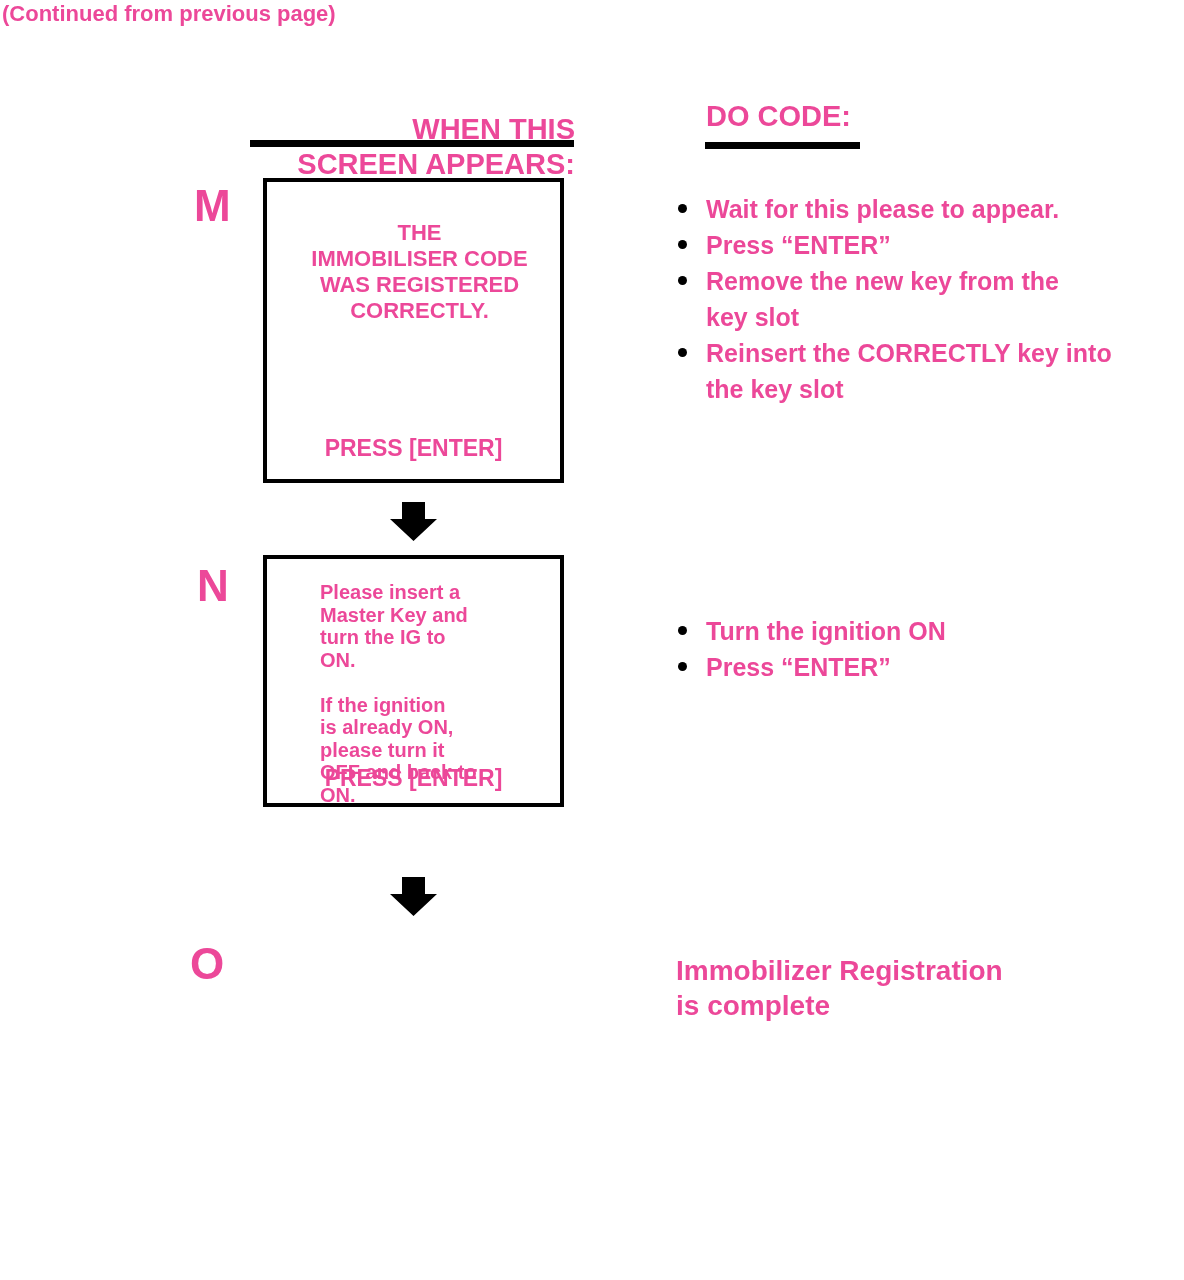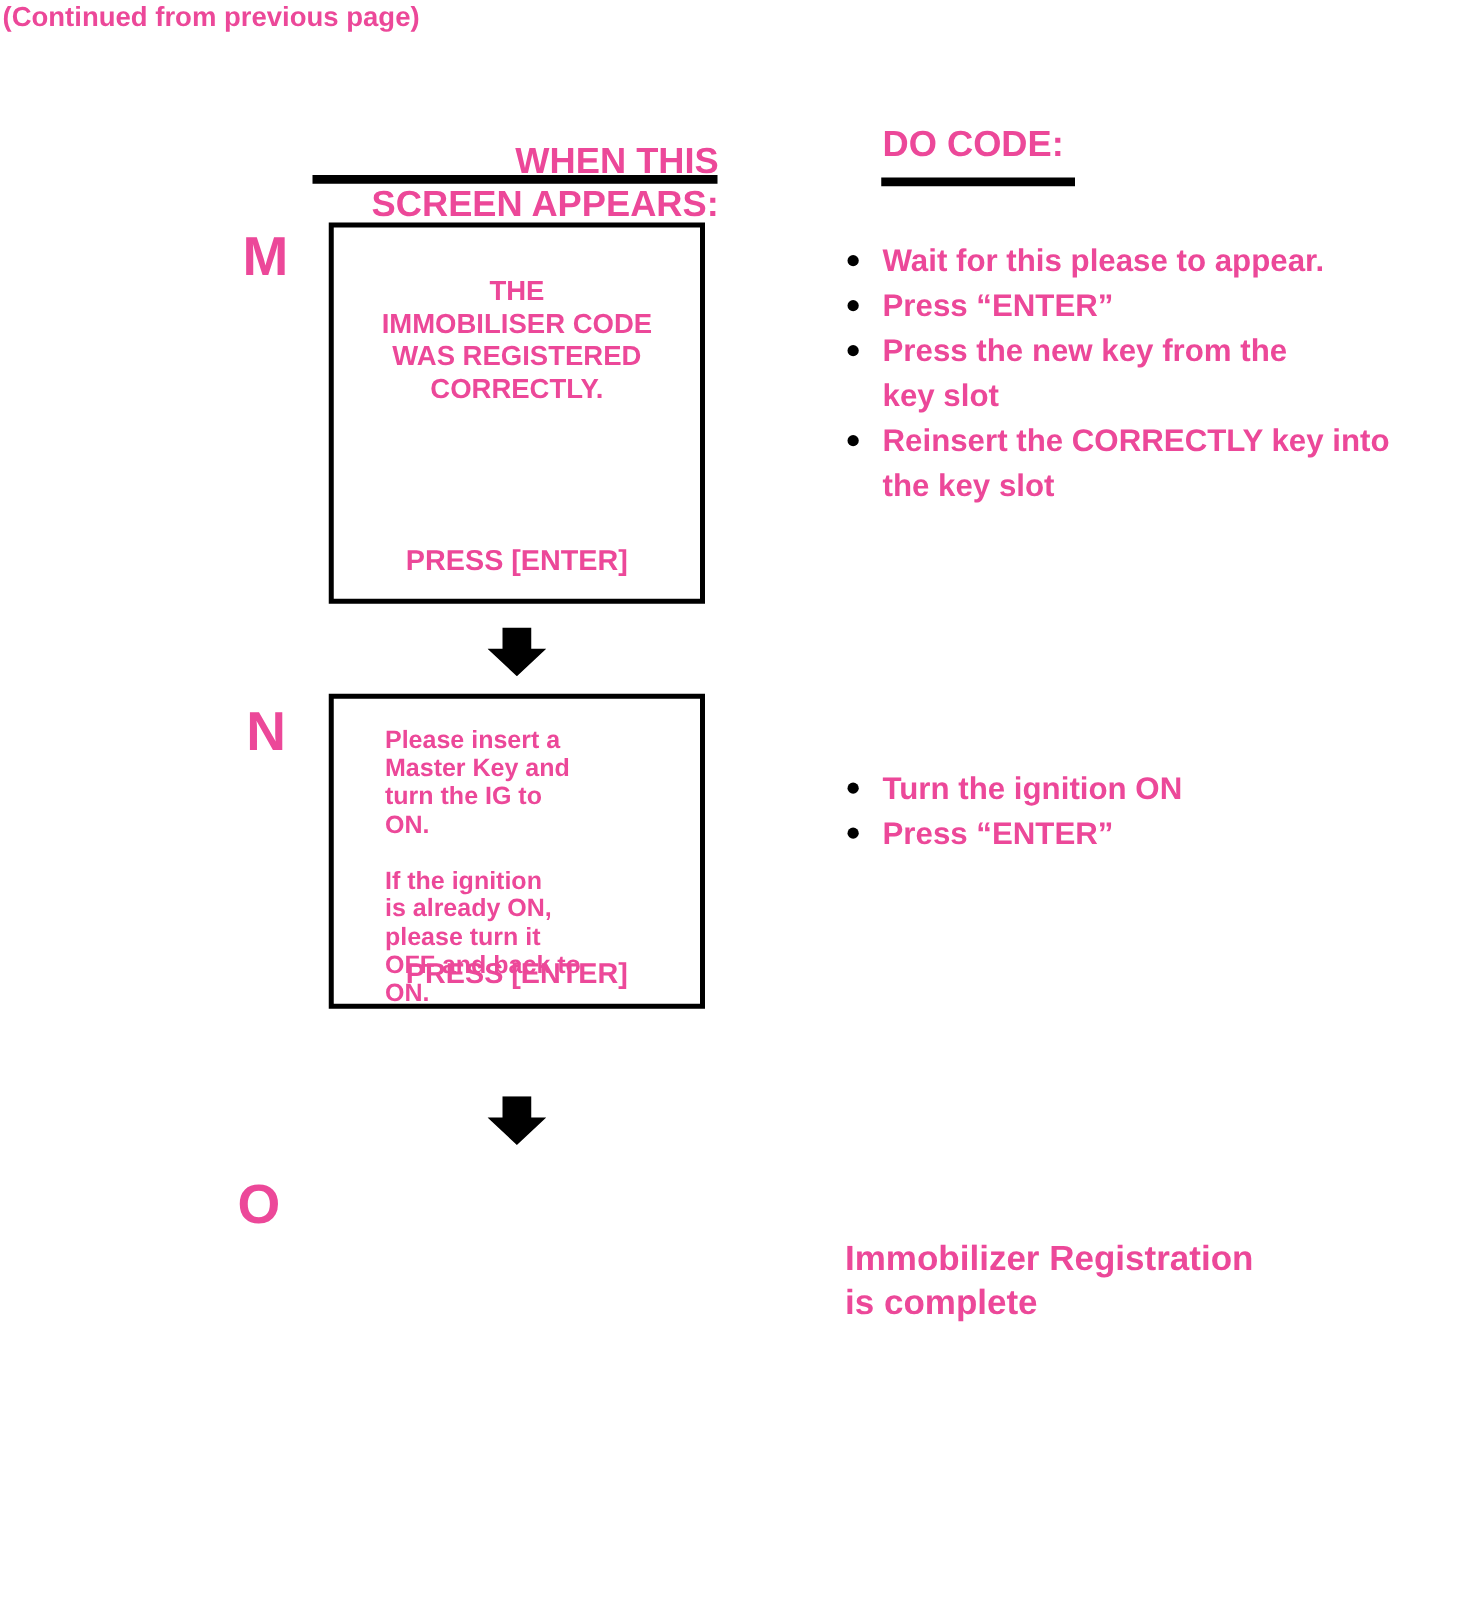--- a/index.html
+++ b/index.html
@@ -32,21 +32,21 @@
   .label-o { left: 190px; top: 942px; }
 
   .screen-box {
     position: absolute; left: 263px; width: 301px;
     border: 4px solid #000000; background: #ffffff; box-sizing: border-box;
   }
   .box-m { top: 178px; height: 305px; }
   .box-n { top: 555px; height: 252px; }
   .box-o { top: 940px; height: 299px; }
 
-  .screen-body { position: absolute; left: 0; right: 0; }
+  .screen-body { position: absolute; left: 0; right: 0; padding-left: 12px; }
   .body-m { top: 38px; text-align: center; font-size: 22px; line-height: 26px; }
   .body-n { left: 41px; right: 6px; top: 22px; text-align: left; font-size: 20px; line-height: 22.5px; }
   .body-o-top    { top: 18px;  text-align: center; font-size: 21px; line-height: 25px; }
   .body-o-bottom { top: 160px; text-align: center; font-size: 21px; line-height: 25px; }
 
   .screen-footer { position: absolute; left: 0; right: 0; text-align: center; line-height: 1; }
   .footer-m { bottom: 19px; font-size: 23px; }
   .footer-n { bottom: 13px; font-size: 23px; }
   .footer-o { bottom: 4px;  font-size: 22px; }
 
@@ -57,21 +57,21 @@
   .do-list { position: absolute; left: 678px; width: 470px; }
   .list-m { top: 191px; }
   .list-n { top: 613px; }
   .do-item { display: flex; align-items: flex-start; font-size: 25px; line-height: 36px; }
   .dot {
     flex: 0 0 auto; width: 9px; height: 9px; border-radius: 50%;
     background: #000000; margin-top: 13px; margin-right: 19px;
   }
   .do-text { white-space: pre-line; }
 
-  .do-note { position: absolute; left: 676px; top: 953px; font-size: 28px; line-height: 35px; margin-top: 36px; }
+  .do-note { position: absolute; left: 676px; top: 953px; font-size: 28px; line-height: 35px; }
 </style>
 </head>
 <body>
 
 <div class="page">
 
   <div class="continued">(Continued from previous page)</div>
 
   <div class="head-left pre">WHEN THIS
 SCREEN APPEARS:</div>
@@ -92,21 +92,21 @@
     <div class="do-item">
       <span class="dot"></span>
       <span class="do-text">Wait for this please to appear.</span>
     </div>
     <div class="do-item">
       <span class="dot"></span>
       <span class="do-text">Press “ENTER”</span>
     </div>
     <div class="do-item">
       <span class="dot"></span>
-      <span class="do-text">Press the new key from the
+      <span class="do-text">Remove the new key from the
 key slot</span>
     </div>
     <div class="do-item">
       <span class="dot"></span>
       <span class="do-text">Reinsert the CORRECTLY key into
 the key slot</span>
     </div>
   </div>
 
   <svg class="flow-arrow arrow-1" width="47" height="39" viewBox="0 0 47 39">

